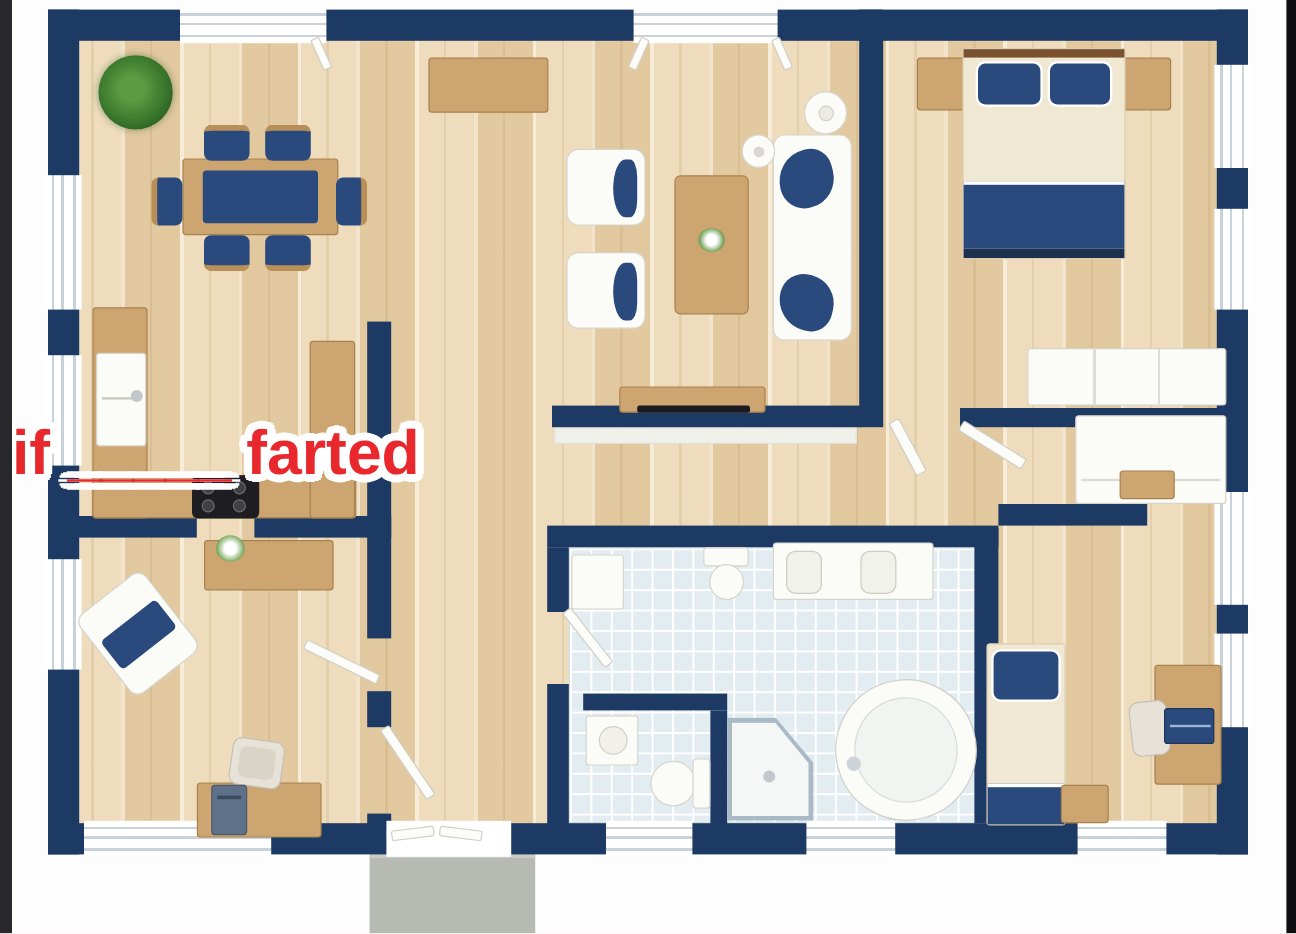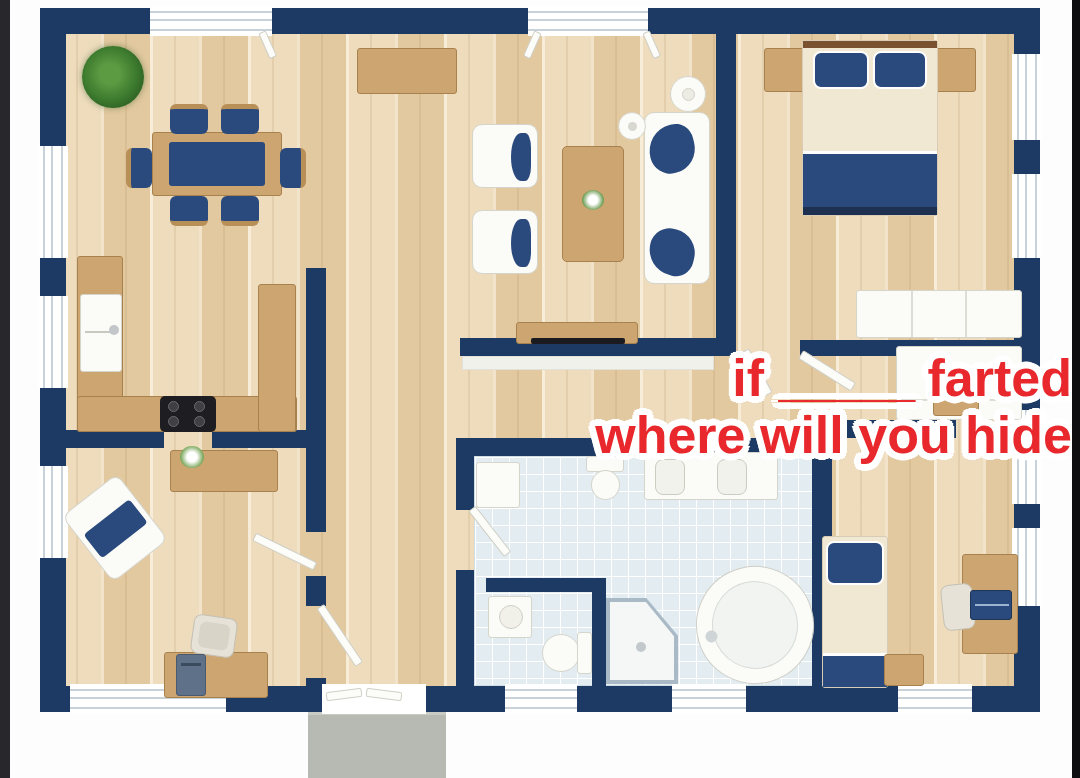--- a/index.html
+++ b/index.html
@@ -25,21 +25,21 @@
       background-size:17px 17px;border:1px solid #cfdde5;}
   .mat{position:absolute;background:var(--mat-gray,#b7bab3);z-index:1;border-top:3px solid #c9ccc5;}
   
   .wood-f{position:absolute;background:var(--furniture-wood,#cda570);border:1px solid var(--wood-border,#a8824e);border-radius:3px;z-index:10;}
   .wf{position:absolute;background:#fbfbf7;border:1px solid #d5d5cc;border-radius:3px;z-index:10;}
   .navy-f{position:absolute;background:var(--textile-navy,#2a4a7d);z-index:11;border-radius:3px;}
   .door{position:absolute;background:#fcfcf9;border:1px solid #cfcfc6;border-radius:2px;z-index:12;}
   .circle{border-radius:50%;}
   .chair{position:absolute;background:var(--textile-navy,#2a4a7d);border-radius:6px;z-index:10;}
   
-  .meme{position:absolute;left:10px;right:8px;top:350px;z-index:50;text-align:right;
+  .meme{position:absolute;left:10px;right:8px;top:350px;z-index:50;text-align:left;
         font-weight:700;font-size:52px;line-height:57px;color:var(--text-red,#e8282c);
         letter-spacing:0;
         text-shadow:
           7px 0 0 #fff,-7px 0 0 #fff,0 7px 0 #fff,0 -7px 0 #fff,
           5px 5px 0 #fff,-5px 5px 0 #fff,5px -5px 0 #fff,-5px -5px 0 #fff,
           6px 3px 0 #fff,-6px 3px 0 #fff,6px -3px 0 #fff,-6px -3px 0 #fff,
           3px 6px 0 #fff,-3px 6px 0 #fff,3px -6px 0 #fff,-3px -6px 0 #fff;}
   .meme .blank{letter-spacing:-2px;}
   .bar{position:absolute;top:0;height:778px;z-index:60;}
 </style>
@@ -211,16 +211,15 @@
   <div class="navy-f" style="left:970px;top:590px;width:42px;height:30px;border:1px solid #1d3557;">
     <div class="abs" style="left:4px;top:13px;width:34px;height:2px;background:#9db3d4;"></div>
   </div>
 
   <div class="meme">
     <div>
       <span>if</span>
       <span class="blank">_____</span>
       <span>farted</span>
     </div>
-    <div>where will you hide</div>
   </div>
 
 </div>
 
 </body></html>

